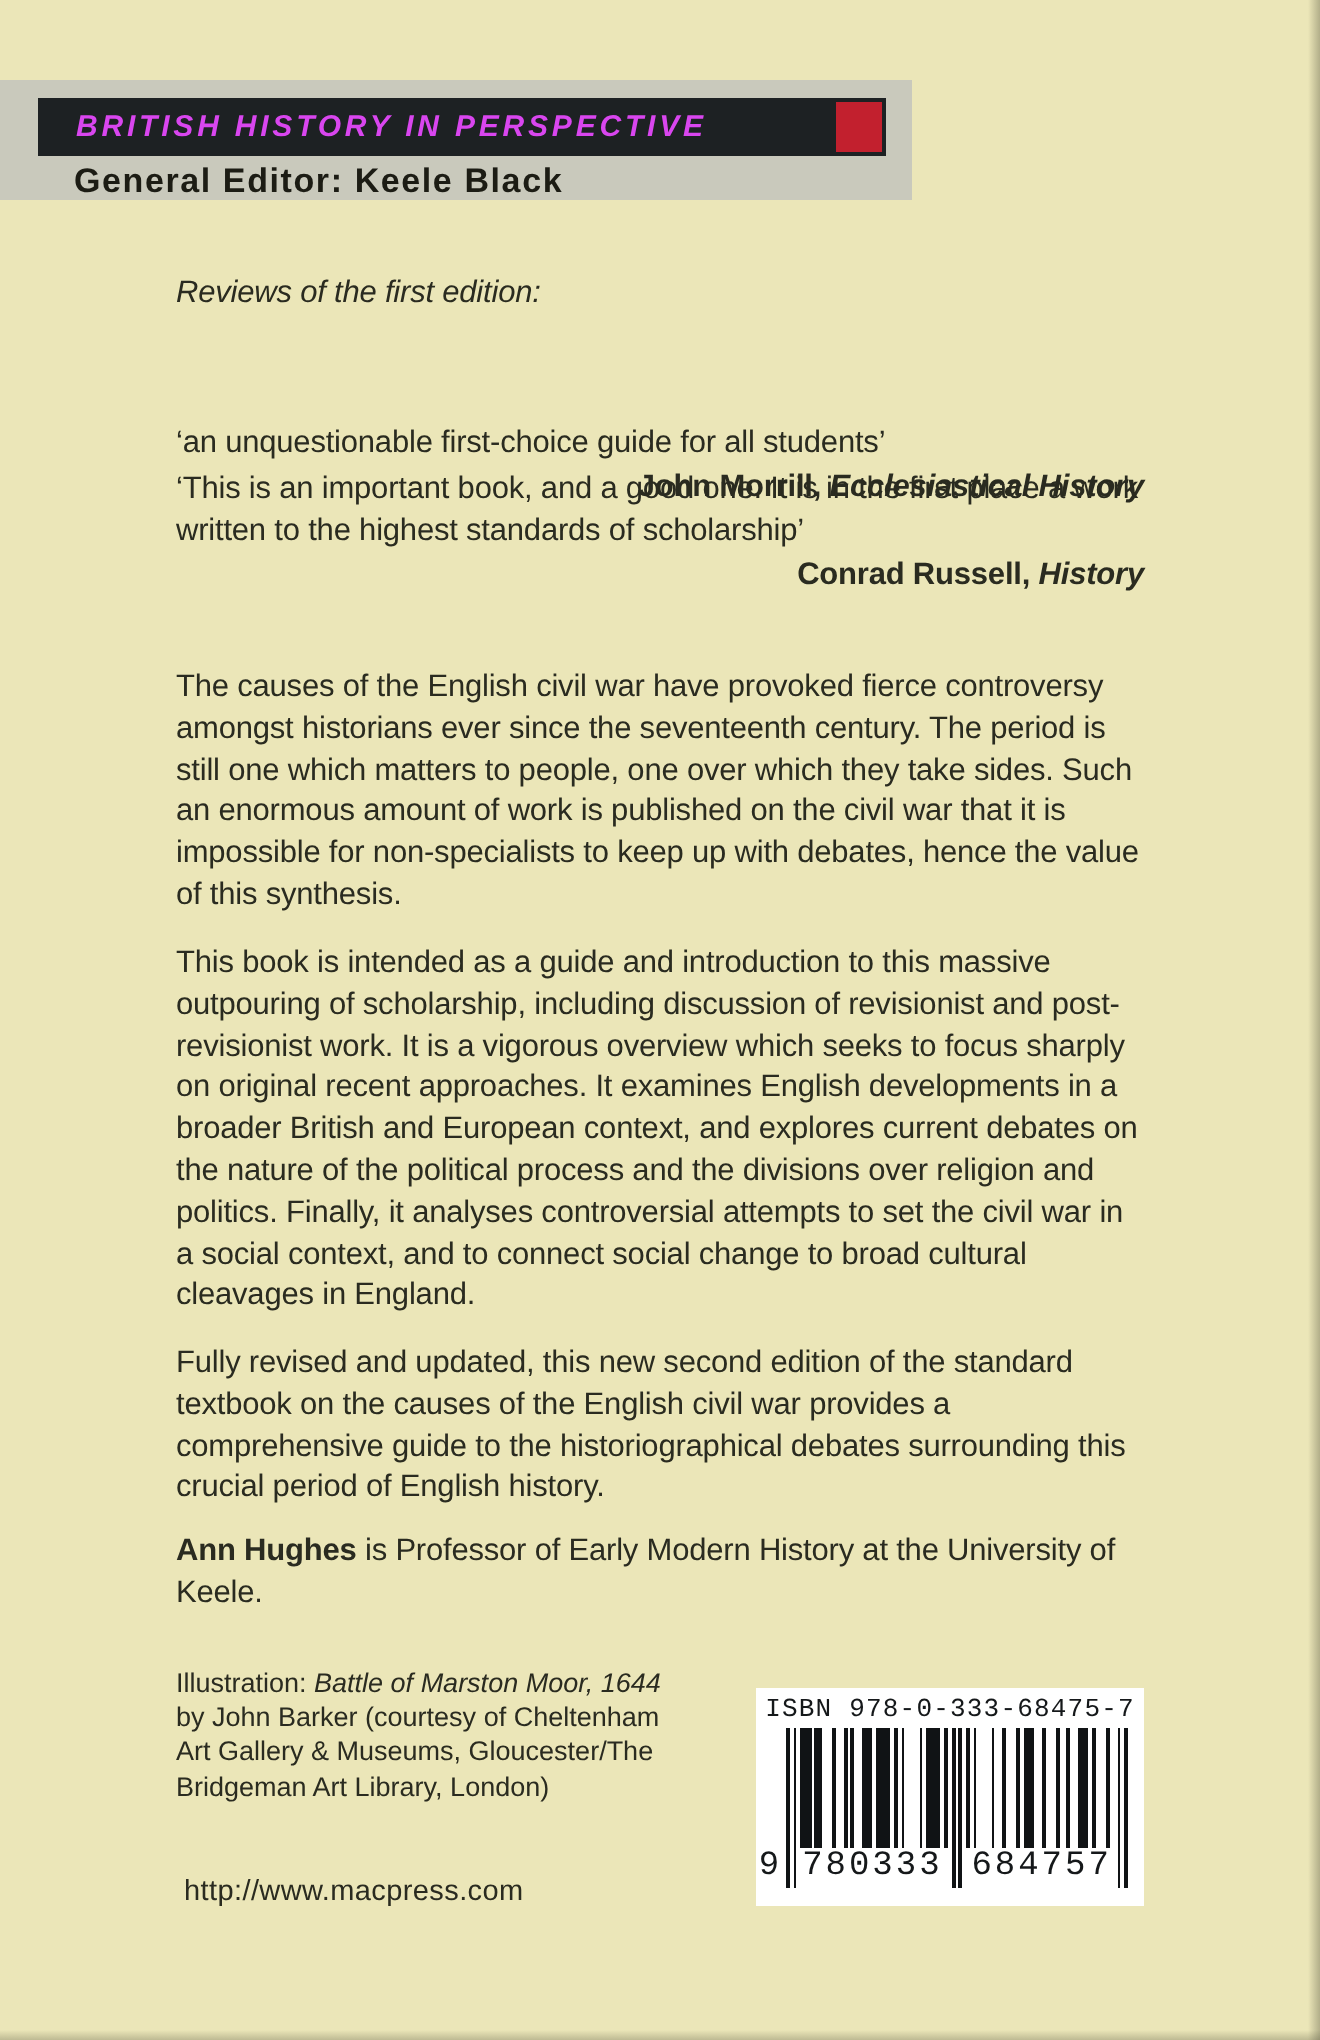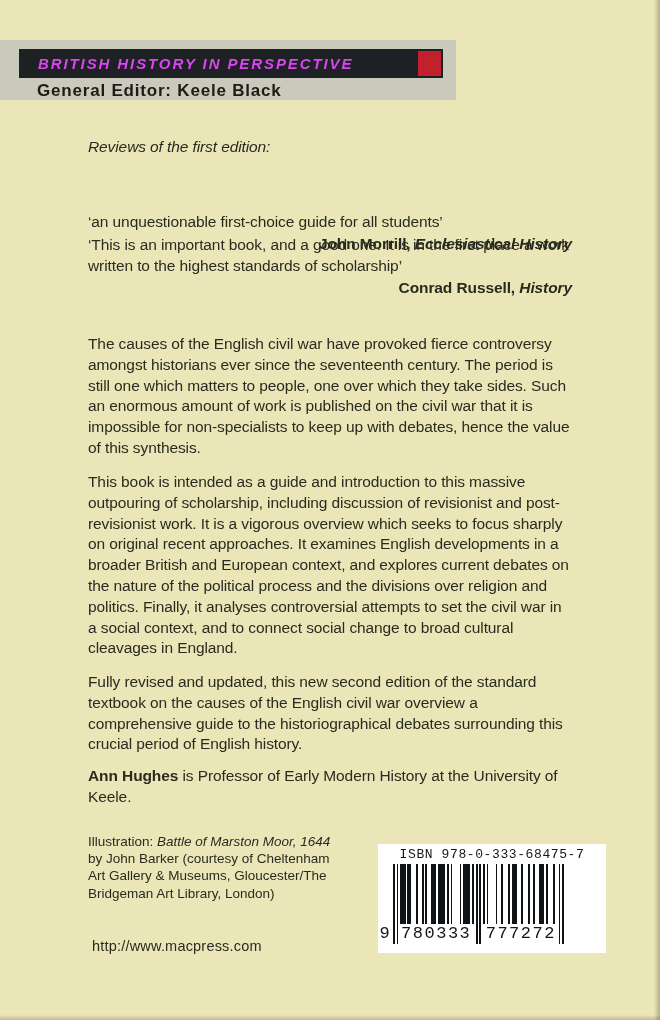--- a/index.html
+++ b/index.html
@@ -39,21 +39,21 @@
   .source{font-style:italic;font-weight:bold;}
   .para-1{top:334px;}
   .para-2{top:472px;}
   .para-3{top:672px;}
   .author{top:766px;}
   
   .credit{position:absolute;left:88px;top:833px;width:252px;font-size:13.5px;line-height:17.2px;}
   .url{position:absolute;left:92px;top:938px;font-size:14.5px;letter-spacing:0.2px;}
   
   .barcode-box{
-    position:absolute;left:378px;top:844px;width:228px;height:109px;
+    position:absolute;left:378px;top:844px;width:194px;height:109px;
     background:var(--barcode-bg);
   }
   .isbn-label{
     padding-top:3px;text-align:center;color:#15181a;
     font-family:"Liberation Mono",monospace;font-size:13px;letter-spacing:0.6px;white-space:nowrap;
   }
   .bars{position:relative;margin:2px 0 0 15px;width:171px;height:80px;}
   .bc-bar{position:absolute;top:0;background:#101315;z-index:1;}
   .bc-num{
     position:absolute;top:60px;z-index:2;background:var(--barcode-bg);color:#15181a;
@@ -95,31 +95,31 @@
   <div class="block review-2">
     <p class="quote">‘This is an important book, and a good one. It is in the first place a work written to the highest standards of scholarship’</p>
     <p class="attrib">
       <span class="reviewer">Conrad Russell,</span>
       <span class="source">History</span>
     </p>
   </div>
 
   <p class="block para-1"><span>The causes of the English civil war have provoked fierce controversy amongst historians ever since the seventeenth century. The period is still one which matters to people, one over which they take sides. Such an enormous amount of work is published on the civil war that it is impossible for non-specialists to keep up with debates, hence the value of this synthesis.</span></p>
   <p class="block para-2"><span>This book is intended as a guide and introduction to this massive outpouring of scholarship, including discussion of revisionist and post-revisionist work. It is a vigorous overview which seeks to focus sharply on original recent approaches. It examines English developments in a broader British and European context, and explores current debates on the nature of the political process and the divisions over religion and politics. Finally, it analyses controversial attempts to set the civil war in a social context, and to connect social change to broad cultural cleavages in England.</span></p>
-  <p class="block para-3"><span>Fully revised and updated, this new second edition of </span><span style="">the</span><span> standard textbook on the causes of the English civil war overview a comprehensive guide to the historiographical debates surrounding this crucial period of English history.</span></p>
+  <p class="block para-3"><span>Fully revised and updated, this new second edition of </span><span style="">the</span><span> standard textbook on the causes of the English civil war provides a comprehensive guide to the historiographical debates surrounding this crucial period of English history.</span></p>
   <p class="block author"><span style="font-weight: 700;">Ann Hughes</span><span> is Professor of Early Modern History at the University of Keele.</span></p>
 
   <p class="credit"><span>Illustration: </span><span style="font-style: italic;">Battle of Marston Moor, 1644</span><span> by John Barker (courtesy of Cheltenham Art Gallery &amp; Museums, Gloucester/The Bridgeman Art Library, London)</span></p>
 
   <div class="barcode-box">
     <div class="isbn-label">ISBN 978-0-333-68475-7</div>
     <div class="bars">
       <span class="bc-num n9">9</span>
       <span class="bc-num g1">780333</span>
-      <span class="bc-num g2">777272</span>
+      <span class="bc-num g2">684757</span>
     <div class="bc-bar" style="left: 0px; width: 1.8px; height: 80px;"></div>
         <div class="bc-bar" style="left: 3.6px; width: 1.8px; height: 80px;"></div>
         <div class="bc-bar" style="left: 7.2px; width: 1.8px; height: 64px;"></div>
         <div class="bc-bar" style="left: 9px; width: 1.8px; height: 64px;"></div>
         <div class="bc-bar" style="left: 10.8px; width: 1.8px; height: 64px;"></div>
         <div class="bc-bar" style="left: 14.4px; width: 1.8px; height: 64px;"></div>
         <div class="bc-bar" style="left: 16.2px; width: 1.8px; height: 64px;"></div>
         <div class="bc-bar" style="left: 23.4px; width: 1.8px; height: 64px;"></div>
         <div class="bc-bar" style="left: 28.8px; width: 1.8px; height: 64px;"></div>
         <div class="bc-bar" style="left: 32.4px; width: 1.8px; height: 64px;"></div>

